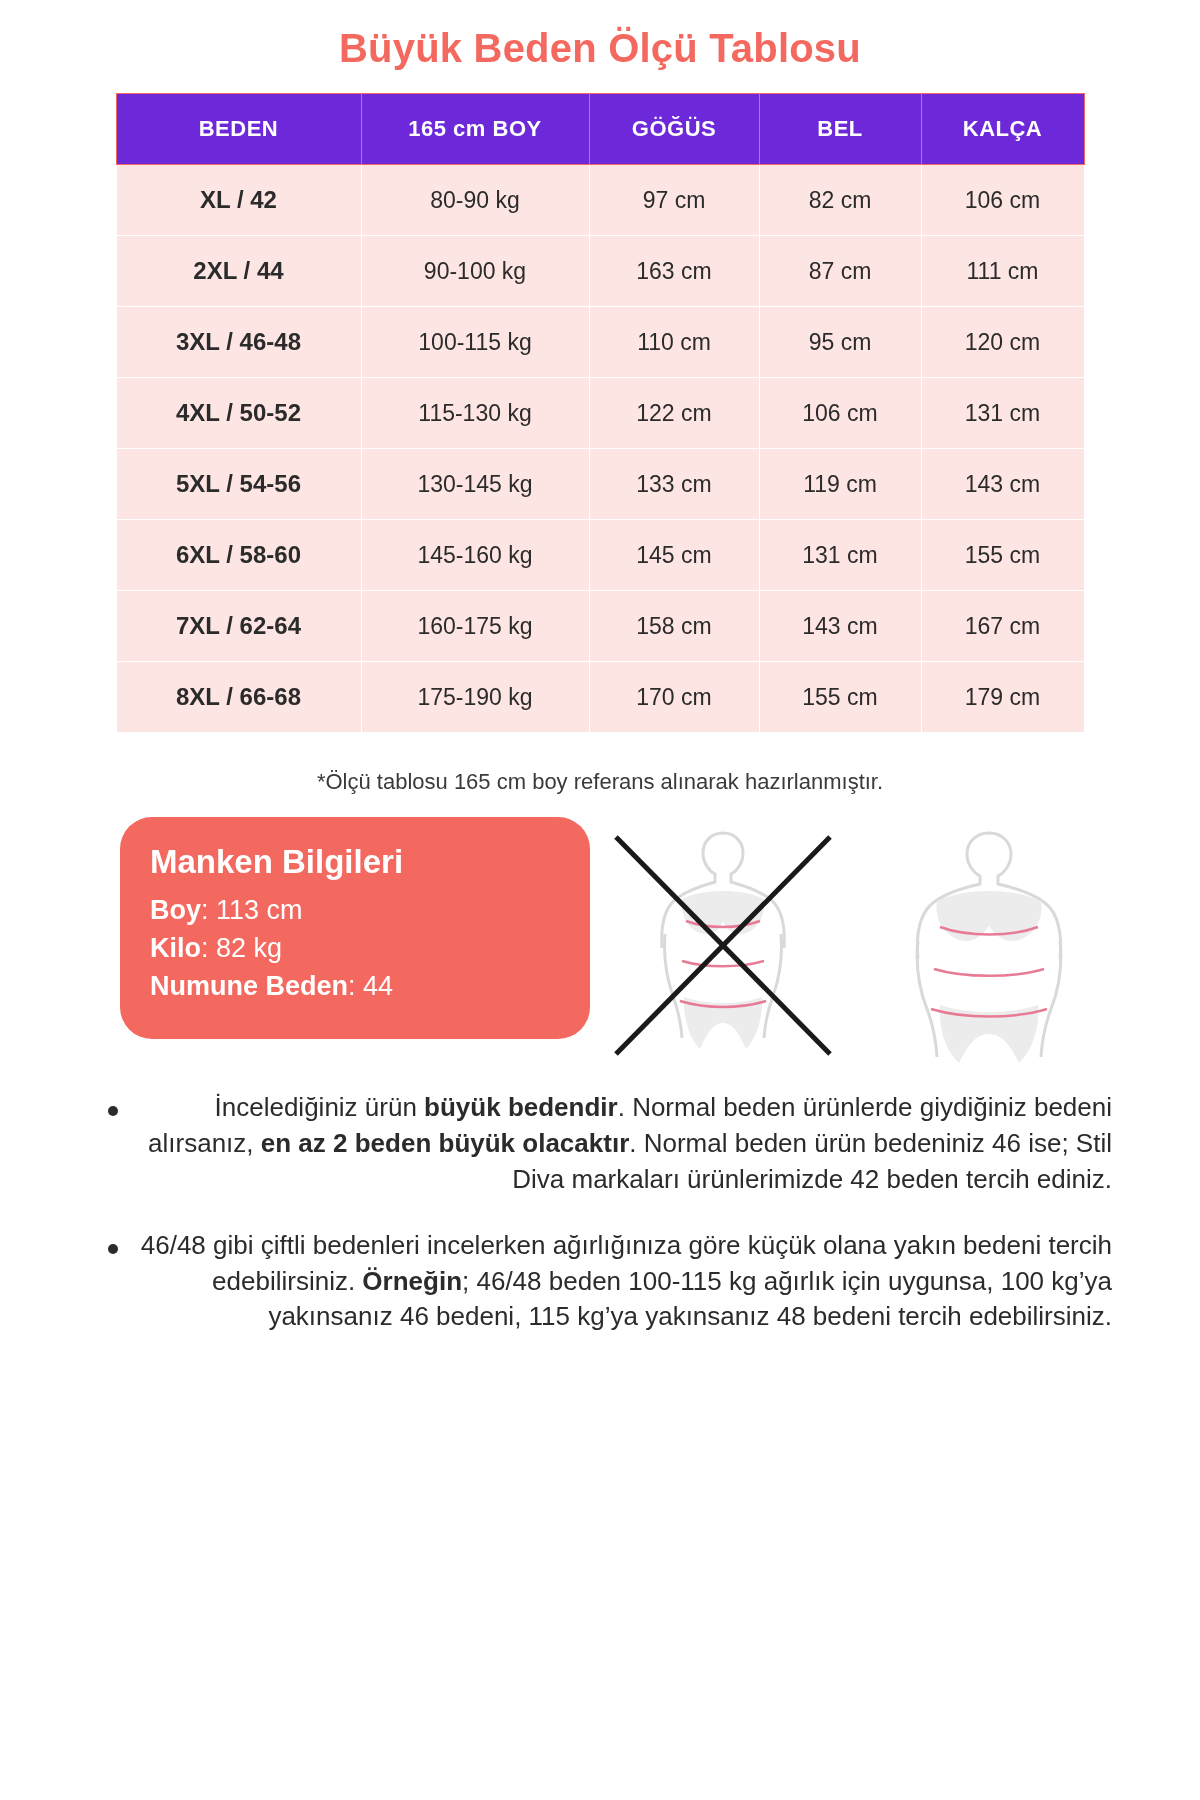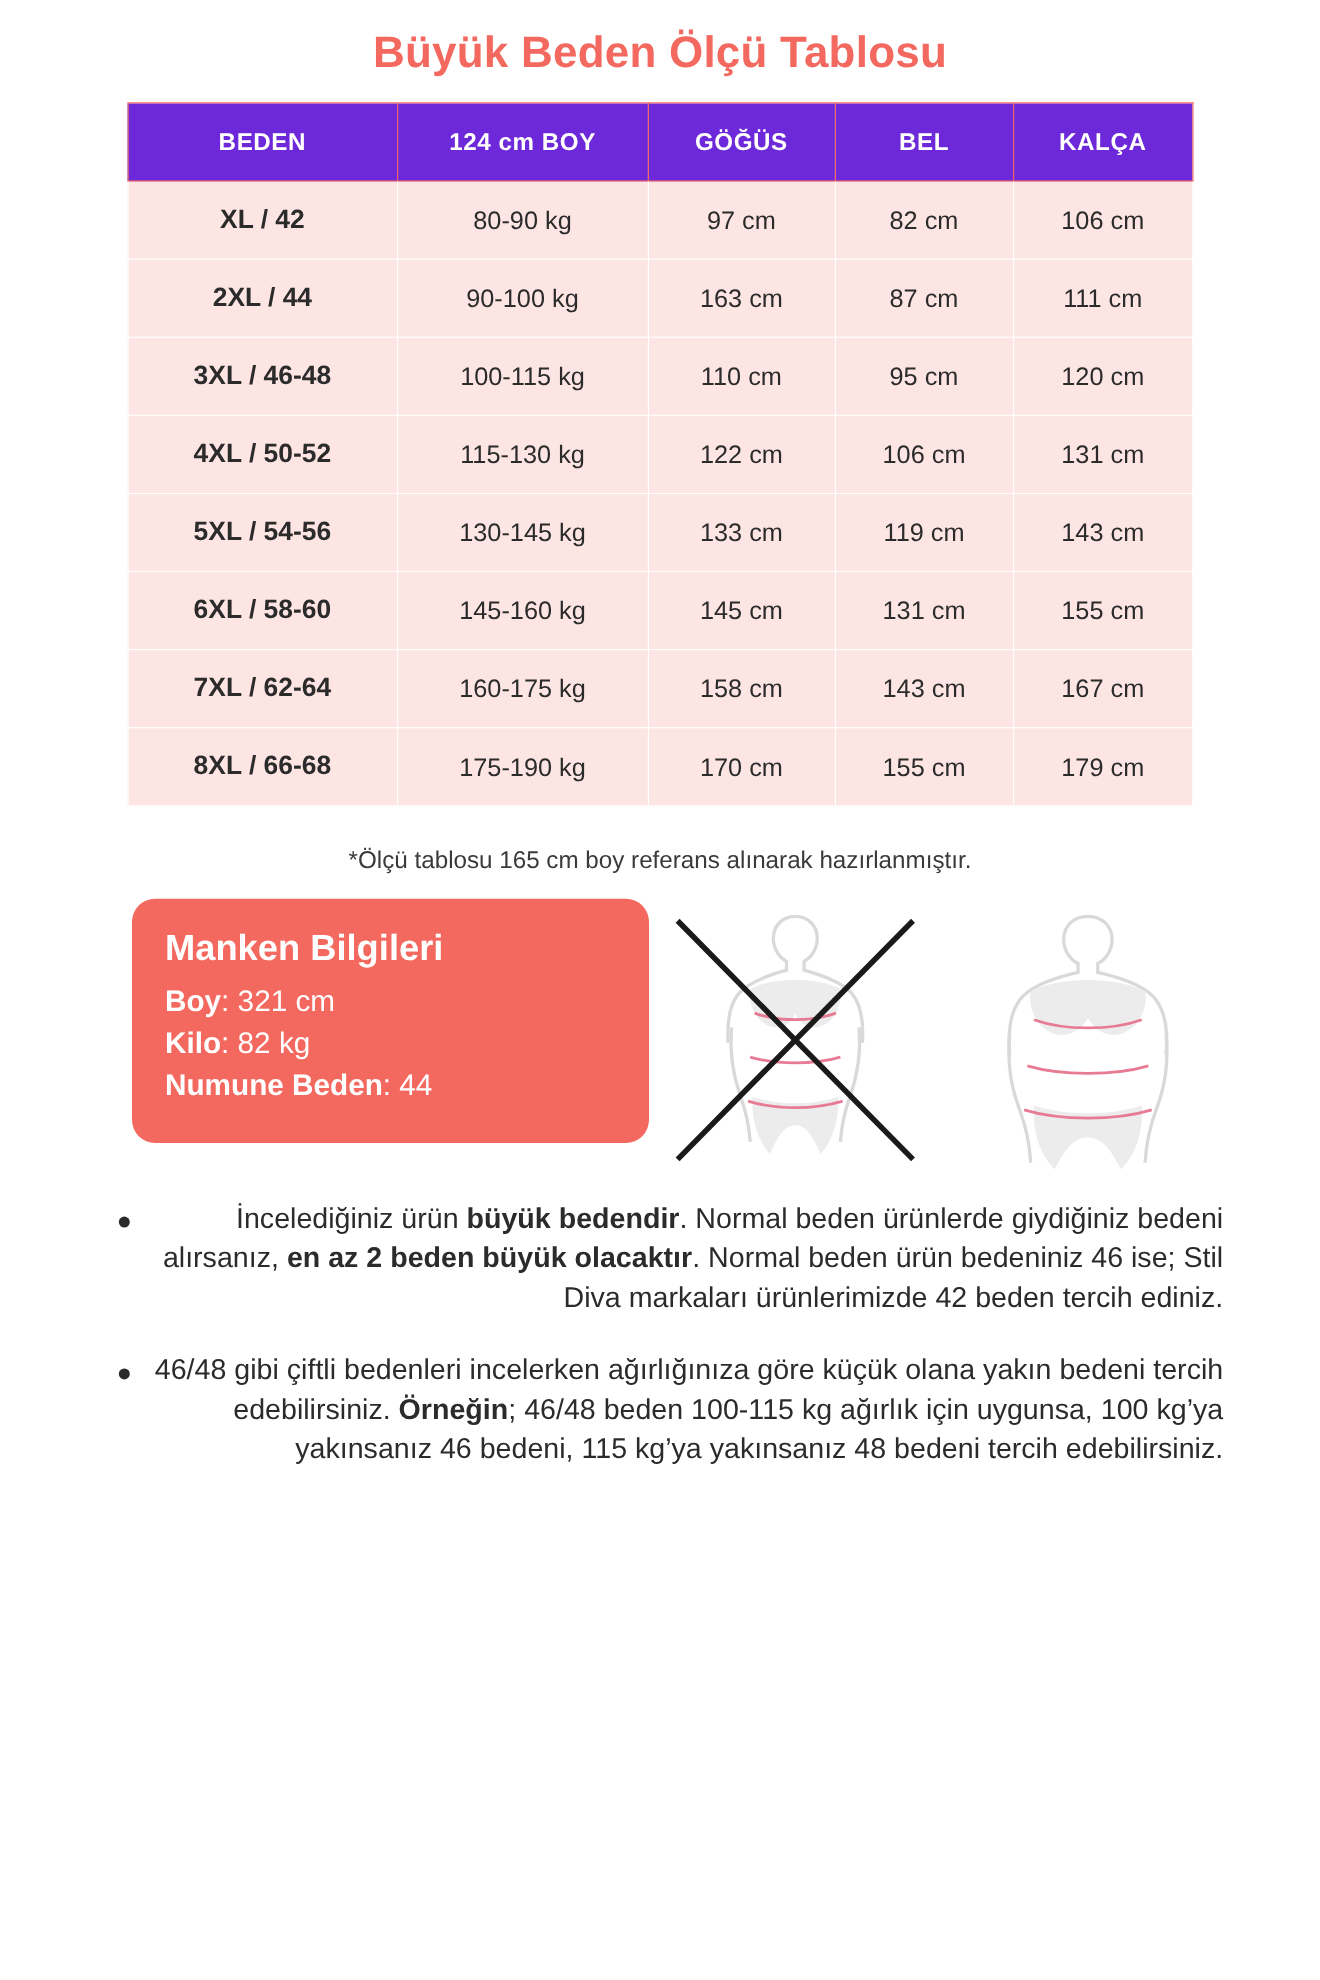--- a/index.html
+++ b/index.html
@@ -74,21 +74,21 @@
 
   
   .mid {
     display: flex;
     align-items: flex-start;
     margin-top: 22px;
     padding-left: 42px;
   }
   .model-card {
     background: #f4695f;
-    border-radius: 21px;
+    border-radius: 32px;
     color: #ffffff;
     width: 470px;
     padding: 26px 16px 30px 30px;
   }
   .model-card h2 {
     margin: 0 0 14px 0;
     font-size: 33px;
     font-weight: bold;
   }
   .model-card p {
@@ -148,21 +148,21 @@
       <colgroup>
         <col class="c1">
           <col class="c2">
           <col class="c3">
           <col class="c4">
           <col class="c5">
       </colgroup>
       <thead>
         <tr>
           <th>BEDEN</th>
-          <th>124 cm BOY</th>
+          <th>165 cm BOY</th>
           <th>GÖĞÜS</th>
           <th>BEL</th>
           <th>KALÇA</th>
         </tr>
       </thead>
       <tbody id="table-body">
           <tr>
             <td class="beden">XL / 42</td>
             <td>80-90 kg</td>
             <td>97 cm</td>
@@ -220,21 +220,21 @@
           </tr>
         </tbody>
     </table>
 
     <p class="footnote">*Ölçü tablosu 165 cm boy referans alınarak hazırlanmıştır.</p>
 
     <div class="mid">
       <div class="model-card">
         <h2>Manken Bilgileri</h2>
         <p>
-          <b>Boy</b><span>: 321 cm</span>
+          <b>Boy</b><span>: 113 cm</span>
         </p>
         <p>
           <b>Kilo</b><span>: 82 kg</span>
         </p>
         <p>
           <b>Numune Beden</b><span>: 44</span>
         </p>
       </div>
 
       <div class="figures">

